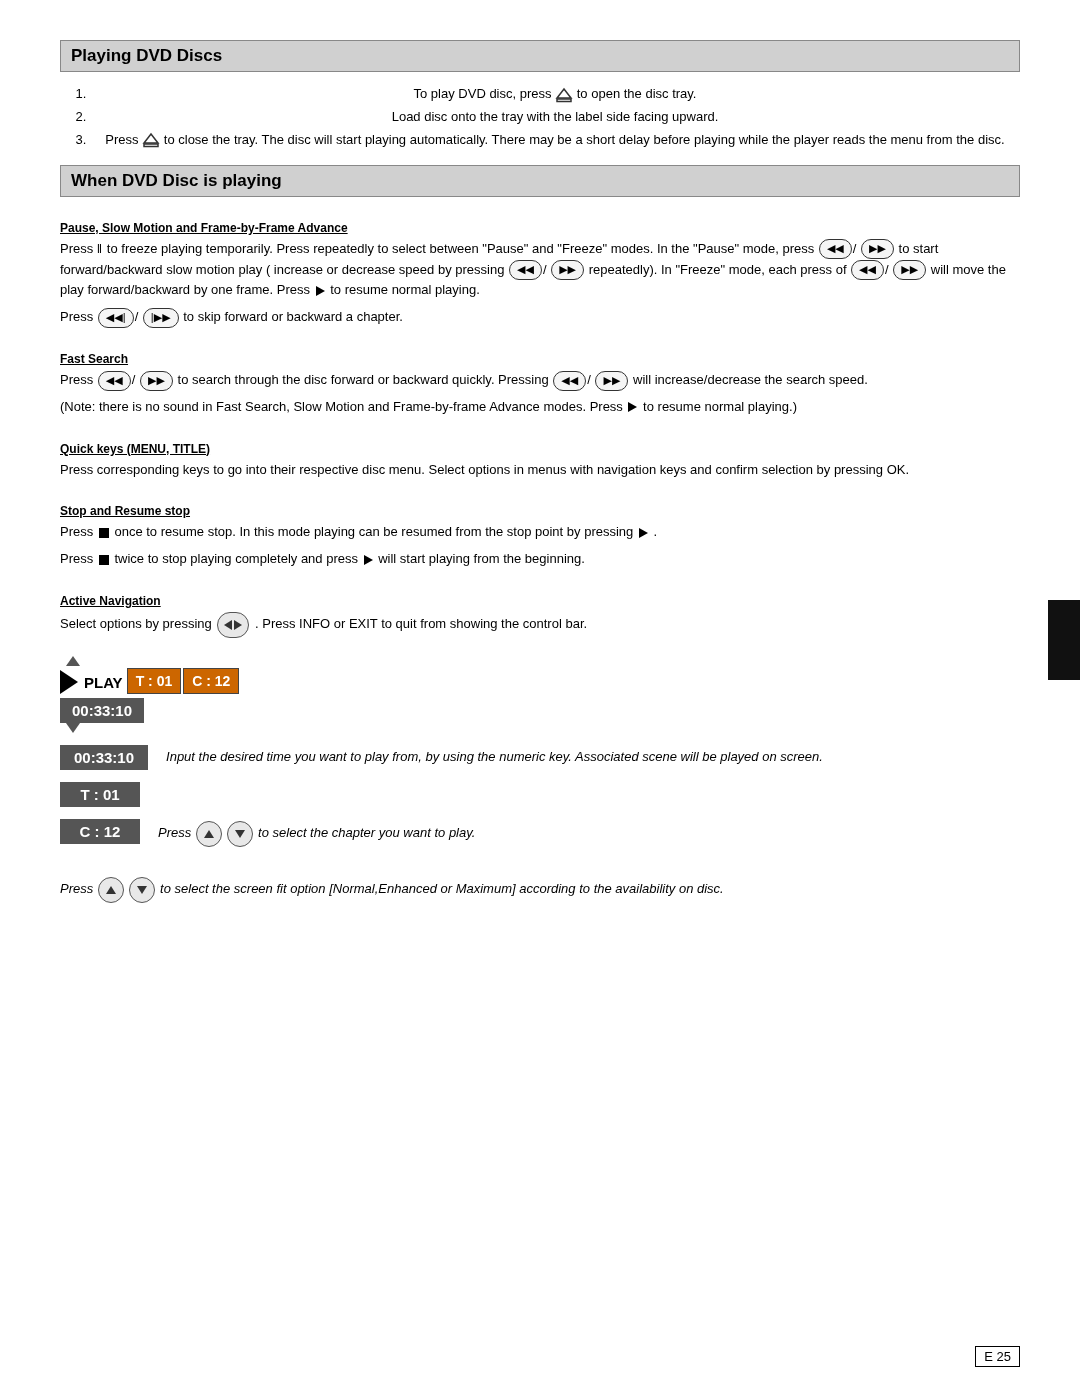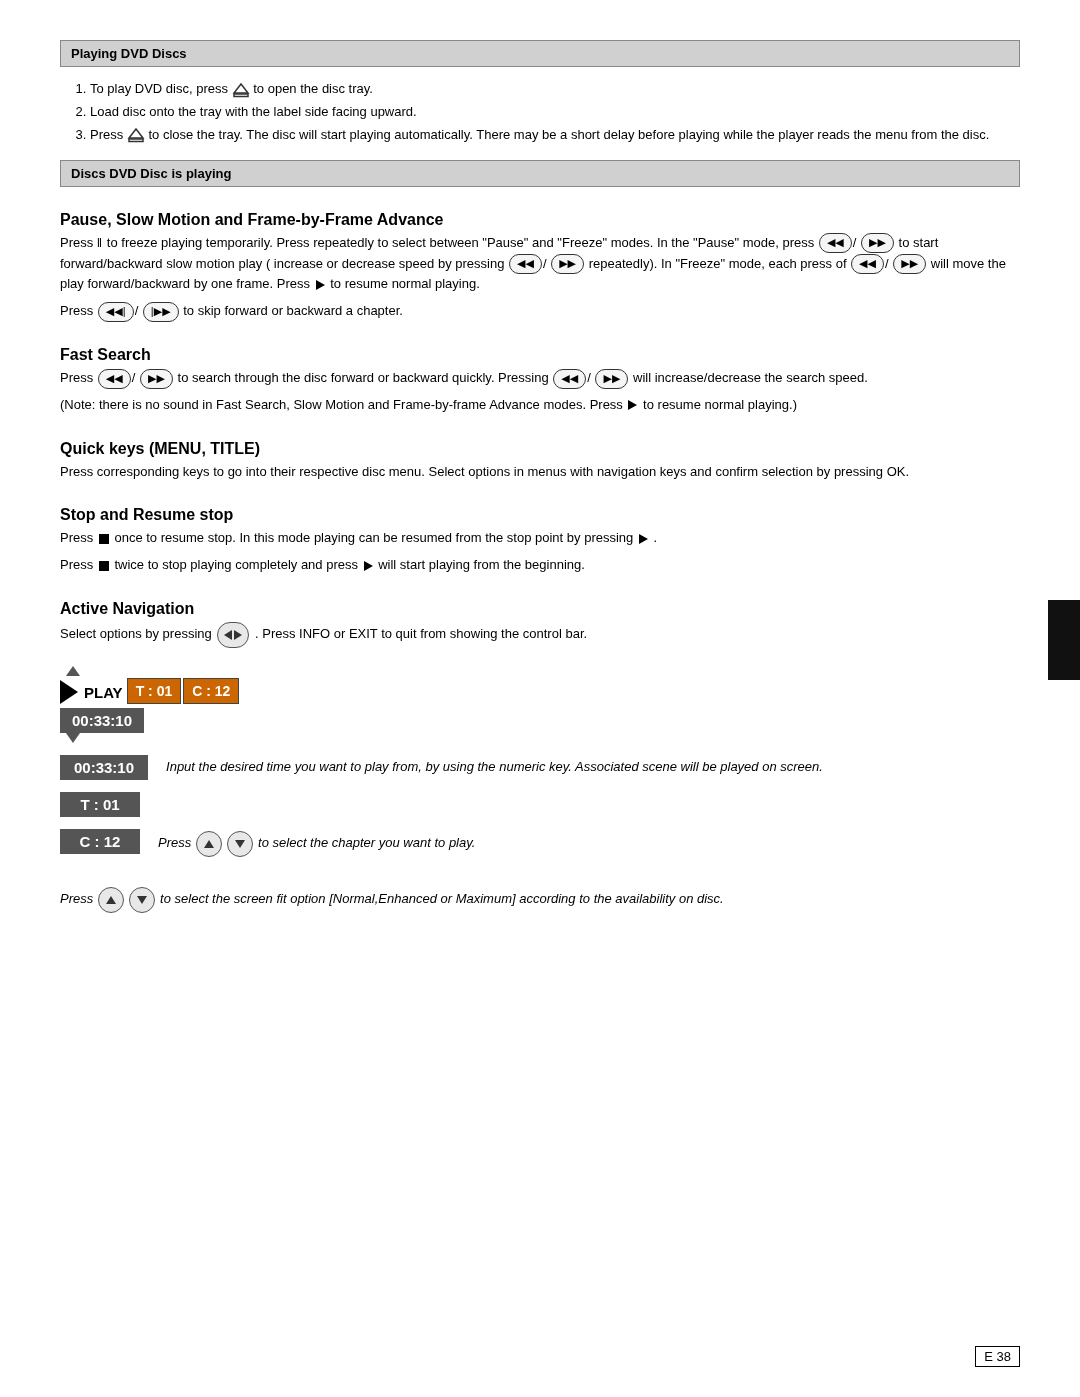--- a/index.html
+++ b/index.html
@@ -11,45 +11,47 @@
       width: 1080px;
       min-height: 1397px;
       padding: 40px 60px 40px 60px;
       position: relative;
     }
 
     .section-header {
       background: #d0d0d0;
       border: 1px solid #888;
       padding: 5px 10px;
-      font-size: 13px;
+      font-size: 17px;
       font-weight: bold;
       margin-bottom: 12px;
       margin-top: 20px;
     }
 
     .section-header:first-child {
       margin-top: 0;
     }
 
     .numbered-list {
       margin-left: 30px;
       margin-bottom: 14px;
       line-height: 1.6;
     }
 
     .numbered-list li {
       margin-bottom: 2px;
+      text-align: center;
     }
 
     .subsection-title {
       font-weight: bold;
       margin-top: 24px;
       margin-bottom: 4px;
-      font-size: 16px;
+      font-size: 12px;
+      text-decoration: underline;
     }
 
     .body-text {
       line-height: 1.6;
       margin-bottom: 6px;
     }
 
     
     .btn-icon {
       display: inline-flex;
@@ -288,21 +290,21 @@
           <polygon points="9,3 16,12 2,12" fill="none" stroke="#333" stroke-width="1.5"></polygon>
           <rect x="2" y="13" width="14" height="2.5" fill="none" stroke="#333" stroke-width="1.5"></rect>
         </svg>
       </span>
       to close the tray. The disc will start playing automatically. There may be a short delay before playing while the player reads the menu from the disc.
     </li>
   </ol>
 </div>
 
 <div>
-  <div class="section-header">Discs DVD Disc is playing</div>
+  <div class="section-header">When DVD Disc is playing</div>
 
   <div class="subsection-title">Pause, Slow Motion and Frame-by-Frame Advance</div>
   <div class="body-text">
     Press <span class="pause-icon">‖</span> to freeze playing temporarily. Press repeatedly to select between "Pause" and "Freeze" modes. In the "Pause" mode, press
     <span class="btn-icon">◀◀</span>/
     <span class="btn-icon">▶▶</span>
     to start forward/backward slow motion play ( increase or decrease speed by pressing
     <span class="btn-icon">◀◀</span>/
     <span class="btn-icon">▶▶</span>
     repeatedly). In "Freeze" mode, each press of
@@ -417,13 +419,13 @@
       </span>
       to select the screen fit option [Normal,Enhanced or Maximum] according to the availability on disc.
     </div>
   </div>
 
 
 </div>
 
 <div class="right-bar"></div>
 
-<div class="page-number">E 38</div>
+<div class="page-number">E 25</div>
 
 </body></html>

